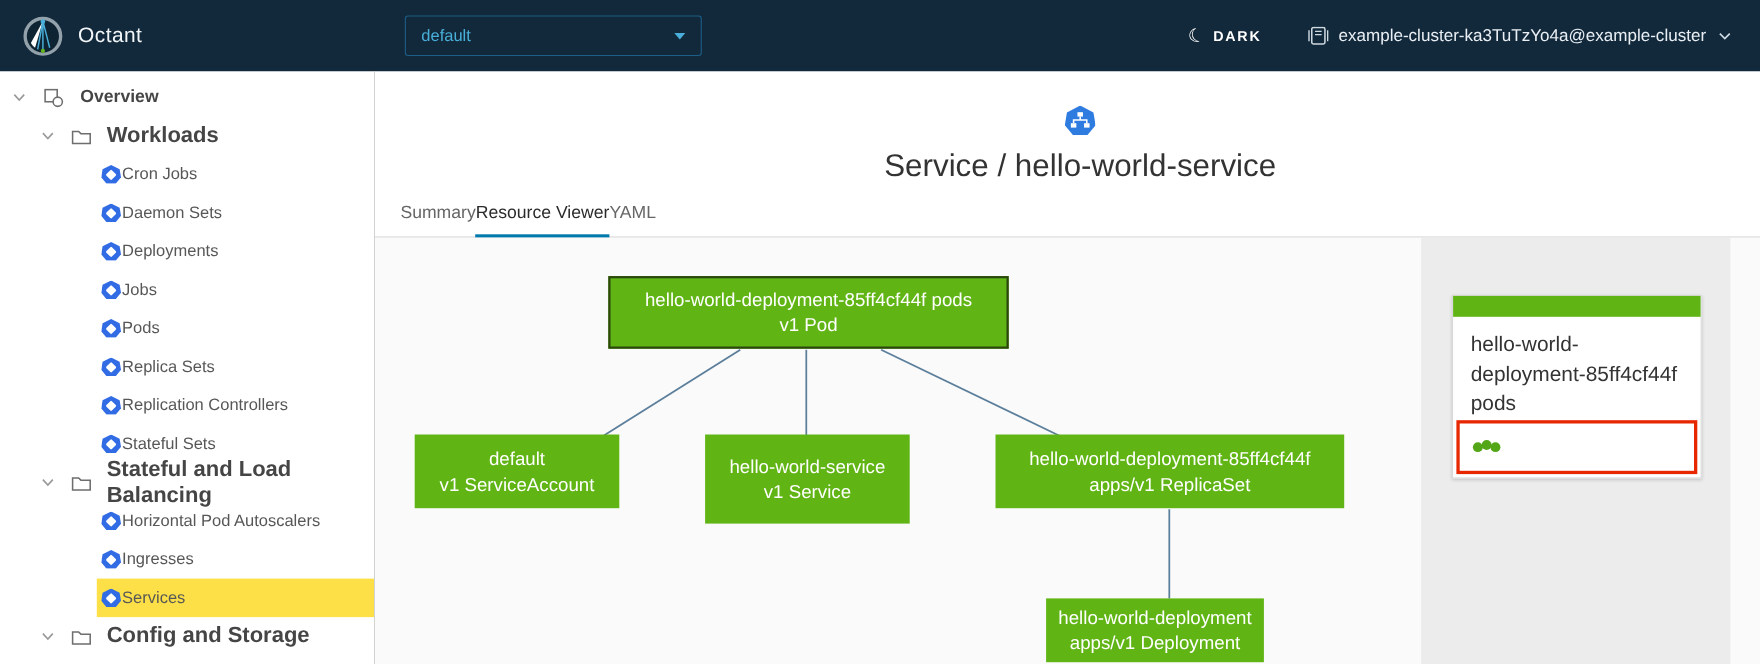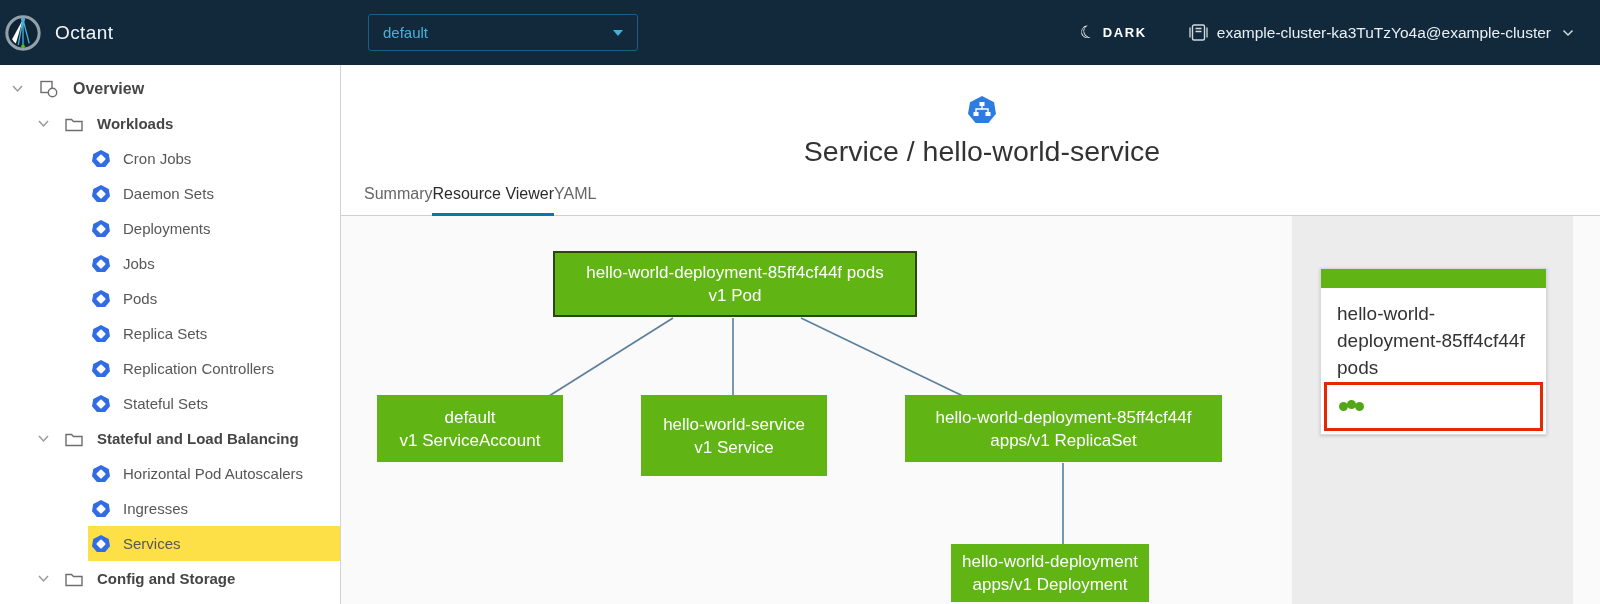--- a/index.html
+++ b/index.html
@@ -1,21 +1,21 @@
 <!DOCTYPE html>
 <html><head>
 <meta charset="utf-8">
 <style>
   * { margin:0; padding:0; box-sizing:border-box; }
   html,body { width:1600px; height:604px; overflow:hidden;
     font-family:"Liberation Sans", sans-serif; background:#fff; }
 
   
   .header { height:65px; background:#12293b; display:flex; align-items:center; }
-  .brand { width:345px; min-width:345px; display:flex; align-items:center; gap:13px; padding-left:4px; }
+  .brand { width:345px; min-width:345px; display:flex; align-items:center; gap:13px; padding-left:20px; }
   .logo { width:38px; height:38px; }
   .app-title { color:#f2f6f9; font-size:19px; letter-spacing:.4px; }
 
   .ns-dropdown { margin-left:23px; width:270px; height:37px; border:1px solid #1d5e87;
     border-radius:3px; display:flex; align-items:center; padding:0 14px;
     color:#49afd9; font-size:15px; cursor:pointer; }
   .ns-caret { margin-left:auto; width:0; height:0; border-left:5px solid transparent;
     border-right:5px solid transparent; border-top:6px solid #49afd9; }
 
   .filter-wrap { margin-left:25px; width:322px; display:flex; align-items:flex-end;
@@ -31,22 +31,22 @@
   .cluster-caret { margin-left:2px; }
 
   
   .body-wrap { display:flex; height:539px; }
 
   
   .sidebar { width:341px; min-width:341px; border-right:1px solid #d2d2d2; background:#fff;
     padding-top:6px; overflow:hidden; }
   .side-row { height:35px; display:flex; align-items:center; cursor:pointer; color:#575757; }
   .side-row.level0 { padding-left:10px; gap:14px; font-size:16px; font-weight:600; color:#454545; }
-  .side-row.level1 { padding-left:36px; gap:13px; font-size:15px; font-weight:600; color:#454545; }
-  .side-row.level2 { margin-left:88px; padding-left:4px; gap:13px; font-size:15px; }
+  .side-row.level1 { padding-left:36px; gap:13px; font-size:20px; font-weight:600; color:#454545; }
+  .side-row.level2 { margin-left:88px; padding-left:4px; gap:1px; font-size:15px; }
   .side-row.selected { background:#fde047; }
   .chev { width:15px; height:15px; flex:none; }
   .tree-ico { width:20px; height:18px; flex:none; }
   .hepta { width:18px; height:17px; background:#326ce5; flex:none; position:relative;
     clip-path:polygon(50% 0, 93% 23%, 100% 66%, 73% 100%, 27% 100%, 0 66%, 7% 23%); }
   .hepta .glyph { position:absolute; left:50%; top:50%; width:7px; height:7px;
     background:#fff; transform:translate(-50%,-50%) rotate(45deg); border-radius:1px; }
 
   
   .main { flex:1; position:relative; background:#fff; }

